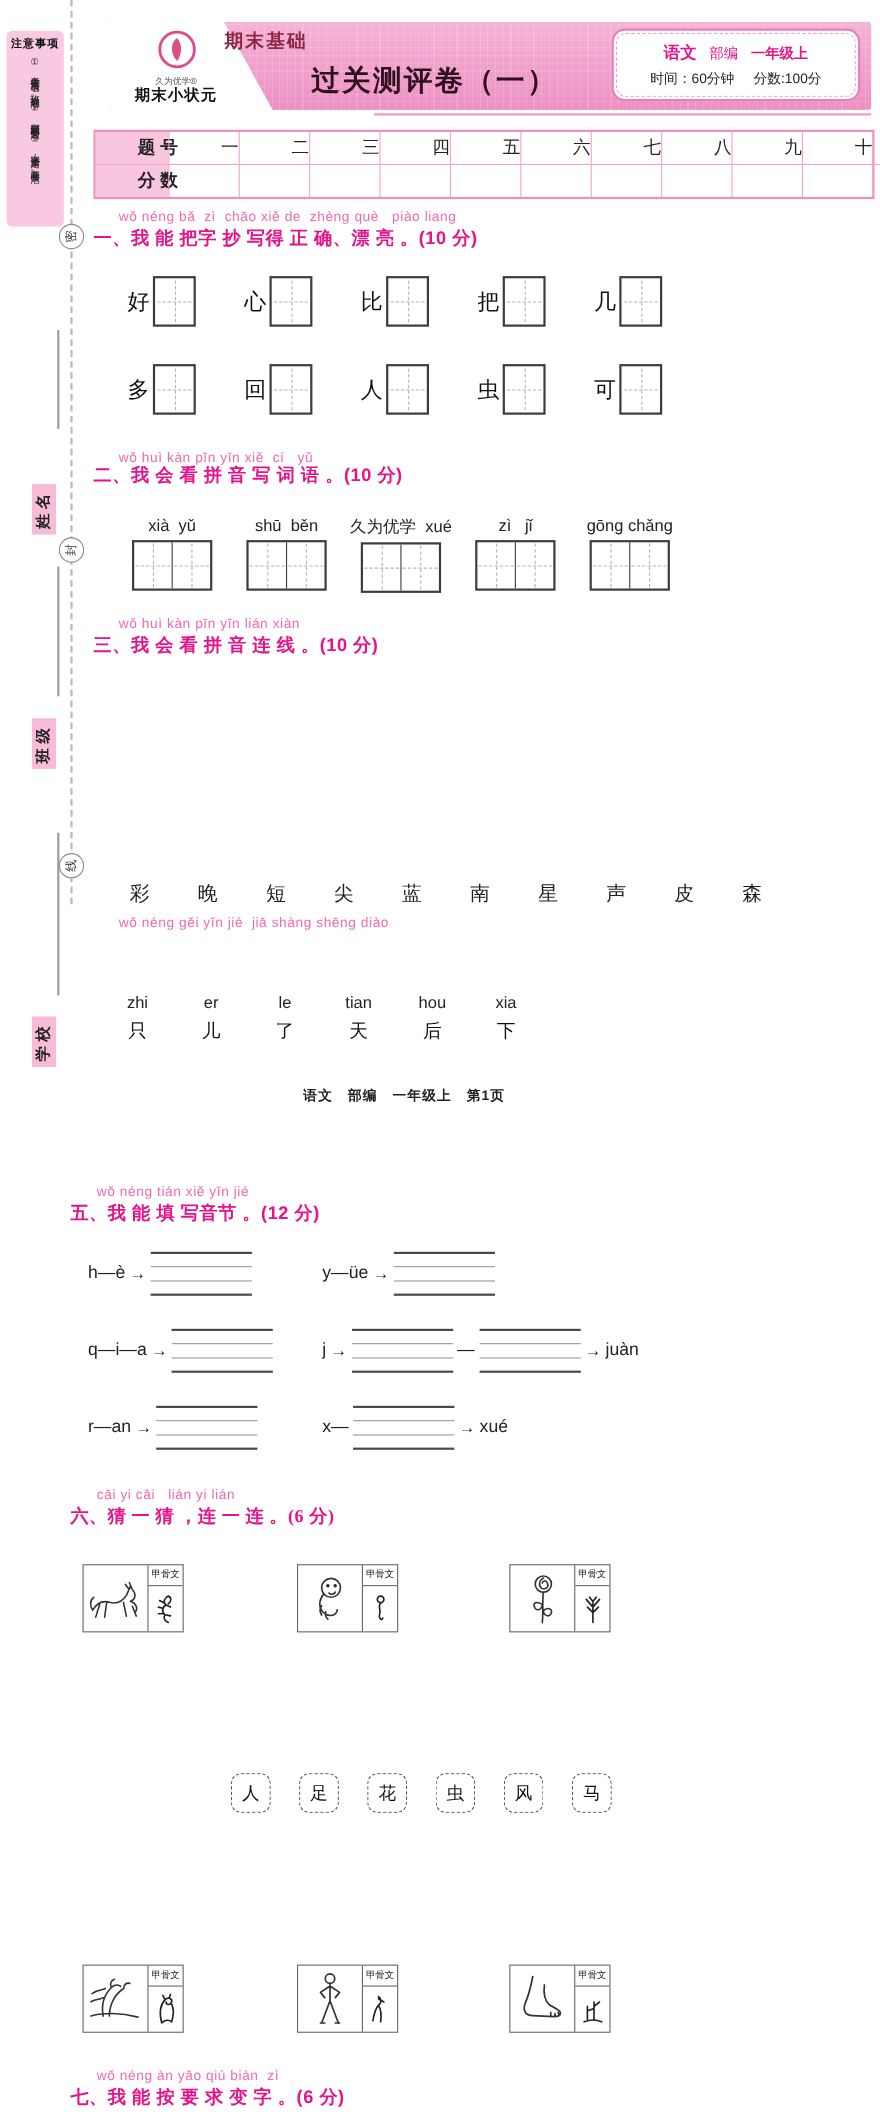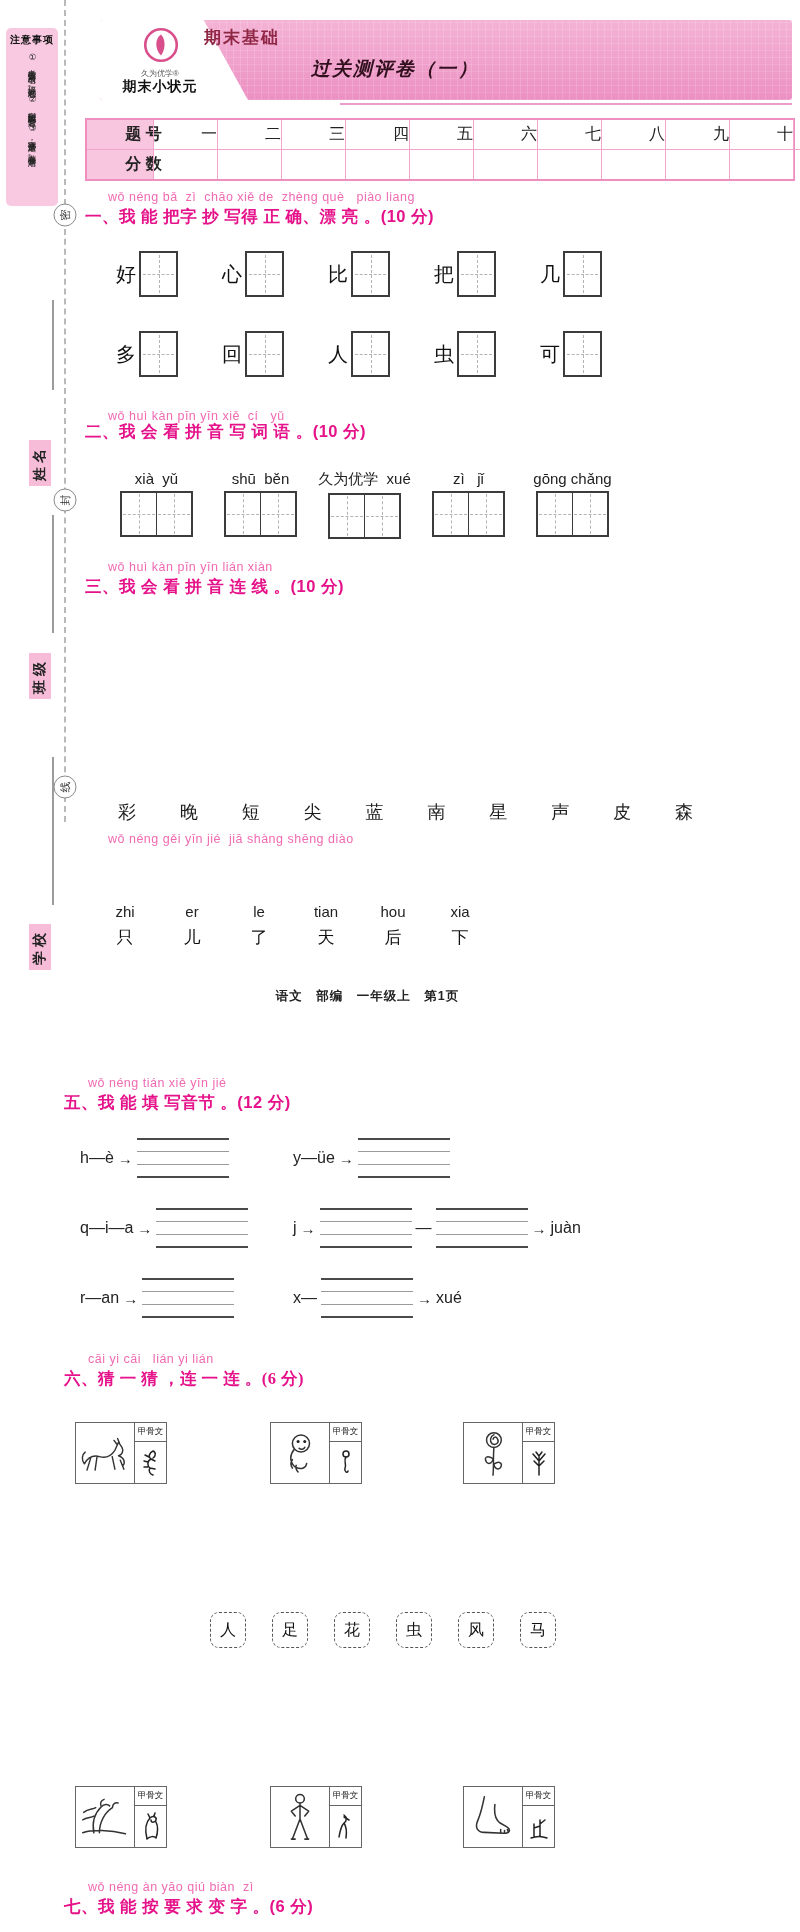--- a/index.html
+++ b/index.html
@@ -29,21 +29,21 @@
                 repeating-linear-gradient(0deg,rgba(255,255,255,.12) 0 1px,transparent 1px 7px);}
   .wedge{position:absolute;left:0;top:0;bottom:0;width:148px;background:#fff;
          clip-path:polygon(0 0,70% 0,100% 100%,0 100%);}
   .brand-small{position:absolute;left:10px;top:48px;width:100px;text-align:center;
                font-size:8px;color:#555;}
   .brand-name{position:absolute;left:8px;top:58px;width:104px;text-align:center;
               font-size:14px;font-weight:bold;color:#111;letter-spacing:1px;}
   .series-tag{position:absolute;left:104px;top:6px;font-size:17px;font-weight:bold;
               color:#8e2644;letter-spacing:2px;}
   .paper-title{position:absolute;left:150px;top:36px;width:290px;text-align:center;
-               font-size:19px;font-weight:bold;color:#31101e;letter-spacing:2px;font-style:italic;}
+               font-size:26px;font-weight:bold;color:#31101e;letter-spacing:2px;}
   .info-box{position:absolute;right:10px;top:6px;width:226px;height:66px;background:#fff;
             border:2px solid #e87fbc;border-radius:12px;box-sizing:border-box;}
   .info-inner{position:absolute;inset:2px;border:1px dashed #ef9cc9;border-radius:9px;
               display:flex;flex-direction:column;align-items:center;justify-content:center;gap:5px;}
   .info-l1{font-size:13px;color:#e5128a;font-weight:bold;}
   .info-l1 .subj{font-size:15px;margin-right:8px;}
   .info-l1 .ed{font-weight:normal;margin-right:8px;}
   .info-l2{font-size:12.5px;color:#222;}
   .info-l2 span{margin:0 7px;}
   .banner-rule{left:340px;top:103px;width:452px;height:2px;background:#eb9cc8;}
@@ -147,20 +147,33 @@
     <div class="wedge"></div>
     <svg class="abs" style="left:40px;top:4px;" width="42" height="42" viewBox="0 0 40 40">
       <circle cx="20" cy="20" r="15" fill="none" stroke="#d94f8c" stroke-width="2.5"></circle>
       <path d="M20 10 C14 14 14 24 20 30 C24 25 25 15 20 10" fill="#d94f8c"></path>
       <path d="M23 14 C27 16 27 22 24 25" stroke="#fff" stroke-width="1.2" fill="none"></path>
     </svg>
     <div class="brand-small">久为优学®</div>
     <div class="brand-name">期末小状元</div>
     <div class="series-tag">期末基础</div>
     <div class="paper-title">过关测评卷（一）</div>
+    <div class="info-box">
+      <div class="info-inner">
+        <div class="info-l1">
+          <span class="subj">语文</span>
+          <span class="ed">部编</span>
+          <span>一年级上</span>
+        </div>
+        <div class="info-l2">
+          <span>时间：60分钟</span>
+          <span>分数:100分</span>
+        </div>
+      </div>
+    </div>
   </div>
   <div class="abs banner-rule"></div>
 
   <div class="score-table abs">
     <div class="st-cell st-label r0 c0">题 号</div>
     <div class="st-cell r0">一</div>
     <div class="st-cell r0">二</div>
     <div class="st-cell r0">三</div>
     <div class="st-cell r0">四</div>
     <div class="st-cell r0">五</div>

